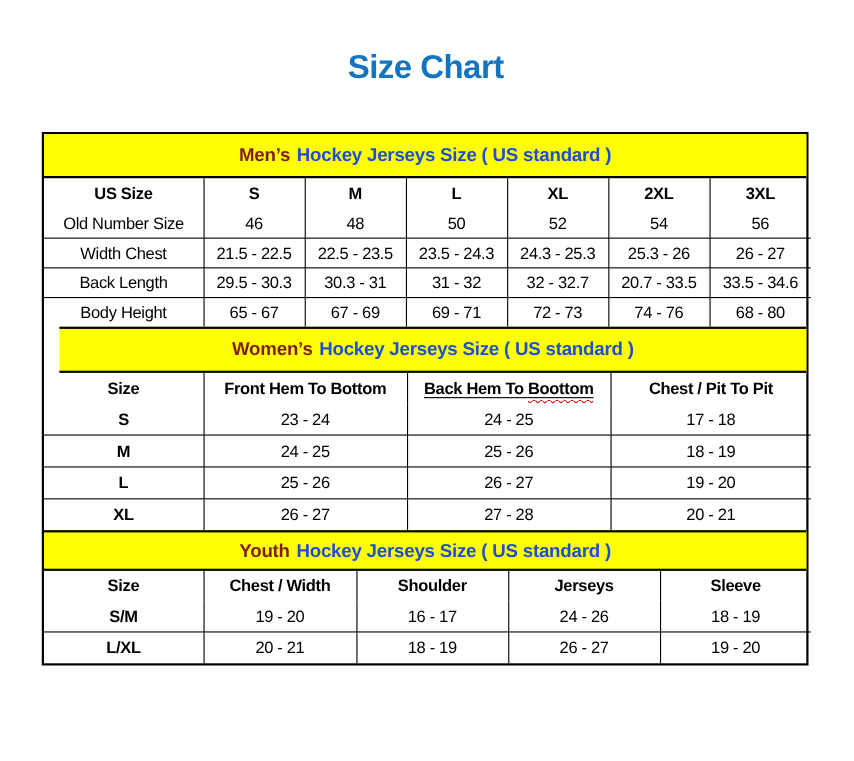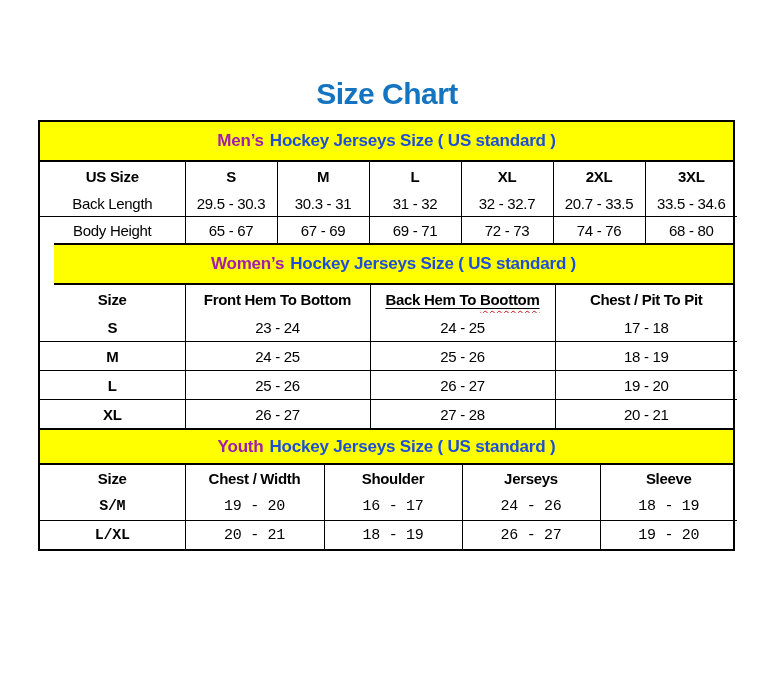--- a/index.html
+++ b/index.html
@@ -3,21 +3,21 @@
 <meta charset="utf-8">
 <style>
   html,body{margin:0;padding:0;}
   body{
     width:776px;height:692px;background:#ffffff;
     font-family:"Liberation Sans", sans-serif;
     color:#000;
     position:relative;
   }
   .page-title{
-    margin:76px 0 0 38px;
+    margin:44px 0 0 38px;
     width:698px;
     text-align:center;
     font-size:30px;
     line-height:36px;
     font-weight:bold;
     letter-spacing:-0.5px;
     color:#1574BF;
   }
   .chart-wrap{
     position:absolute;
@@ -27,21 +27,21 @@
     box-sizing:border-box;
     background:#fff;
   }
   .band{
     background:#FFFF00;
     border-bottom:2px solid #000;
     display:flex; align-items:center; justify-content:center;
     font-weight:bold; font-size:17px; letter-spacing:-0.2px;
   }
   .sec + .sec .band{ border-top:2px solid #000; }
-  .band .accent{ color:#a21caf;text-align:center; }
+  .band .accent{ color:#7f1d1d;text-align:center; }
   .band .rest{ margin-left:6px; color:#1d4ed8; }
   .sec table{
     width:100%;
     border-collapse:collapse;
     table-layout:fixed;
   }
   .sec th, .sec td{
     border:1px solid #000;
     text-align:center;
     vertical-align:middle;
@@ -58,21 +58,21 @@
   .sec table tr:last-child > *{ border-bottom:none; }
   
   .sec-mens  .band{ height:38px; }
   .sec-mens  th{ height:28px; }
   .sec-mens  td{ height:26px; }
   .sec-womens .band{ height:38px;margin-left:14px; }
   .sec-womens th{ height:28px; }
   .sec-womens td{ height:28px; }
   .sec-youth .band{ height:33px; }
   .sec-youth th{ height:27px; }
-  .sec-youth td{ height:28px;font-family:Liberation Mono, monospace; }
+  .sec-youth td{ height:28px; }
   
   td.row-label{ font-weight:normal; }
   .bold-labels td.row-label{ font-weight:bold; }
   
   .u-solid{ text-decoration:underline; text-underline-offset:3px;margin-top:44px; }
   .wavy{
     text-decoration:underline wavy #CC1111;
     text-decoration-thickness:1px;
     text-underline-offset:5px;
   }
@@ -104,20 +104,38 @@
             <th>US Size</th>
             <th>S</th>
             <th>M</th>
             <th>L</th>
             <th>XL</th>
             <th>2XL</th>
             <th>3XL</th>
           </tr>
         </thead>
       <tbody>
+          <tr>
+            <td class="row-label">Old Number Size</td>
+            <td>46</td>
+            <td>48</td>
+            <td>50</td>
+            <td>52</td>
+            <td>54</td>
+            <td>56</td>
+          </tr>
+          <tr>
+            <td class="row-label">Width Chest</td>
+            <td>21.5 - 22.5</td>
+            <td>22.5 - 23.5</td>
+            <td>23.5 - 24.3</td>
+            <td>24.3 - 25.3</td>
+            <td>25.3 - 26</td>
+            <td>26 - 27</td>
+          </tr>
           <tr>
             <td class="row-label">Back Length</td>
             <td>29.5 - 30.3</td>
             <td>30.3 - 31</td>
             <td>31 - 32</td>
             <td>32 - 32.7</td>
             <td>20.7 - 33.5</td>
             <td>33.5 - 34.6</td>
           </tr>
           <tr>

